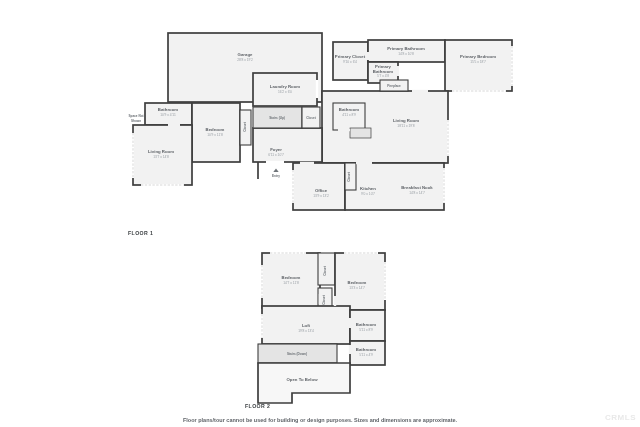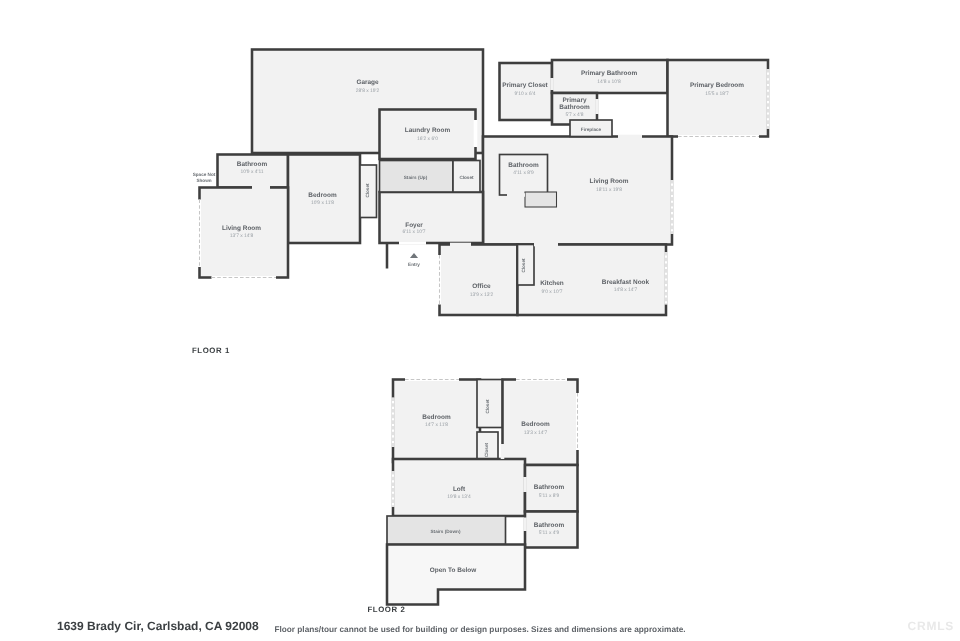--- a/index.html
+++ b/index.html
@@ -232,16 +232,15 @@
       <text class="rname" x="366" y="351">Bathroom</text>
       <text class="rdims" x="366" y="356">5'11 x 4'9</text>
 
       <text class="tiny" x="297" y="355">Stairs (Down)</text>
       <text class="rname" x="302" y="381">Open To Below</text>
 
       <text class="flabel" x="245" y="408">FLOOR 2</text>
     </g>
   </svg>
 
-  <div class="footer-address">1639 Brady Cir, Carlsbad, CA 92008</div>
   <div class="footer-disclaimer">Floor plans/tour cannot be used for building or design purposes. Sizes and dimensions are approximate.</div>
   <div class="watermark">CRMLS</div>
 </div>
 
 </body></html>

